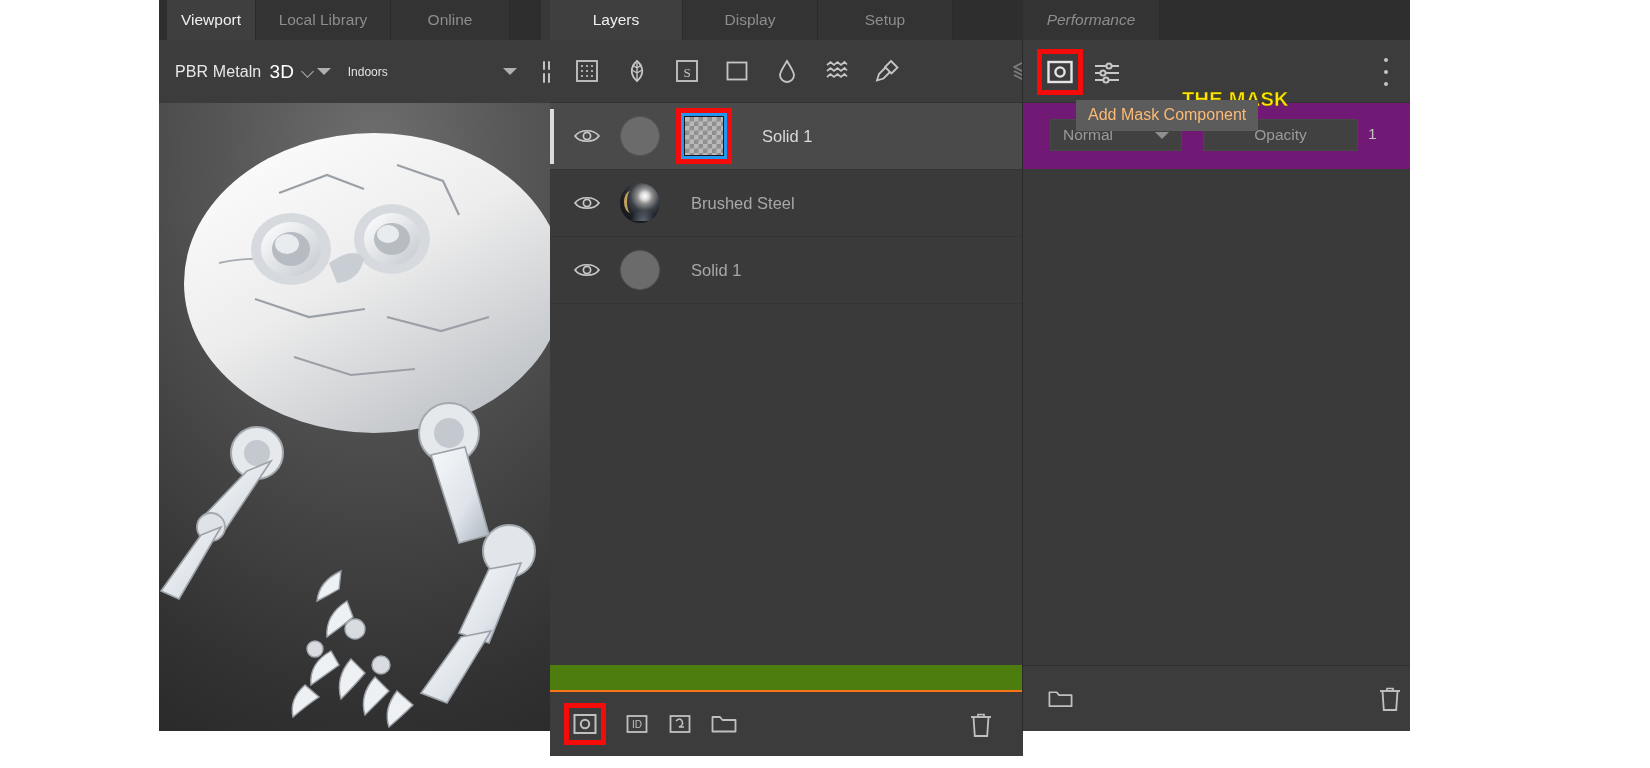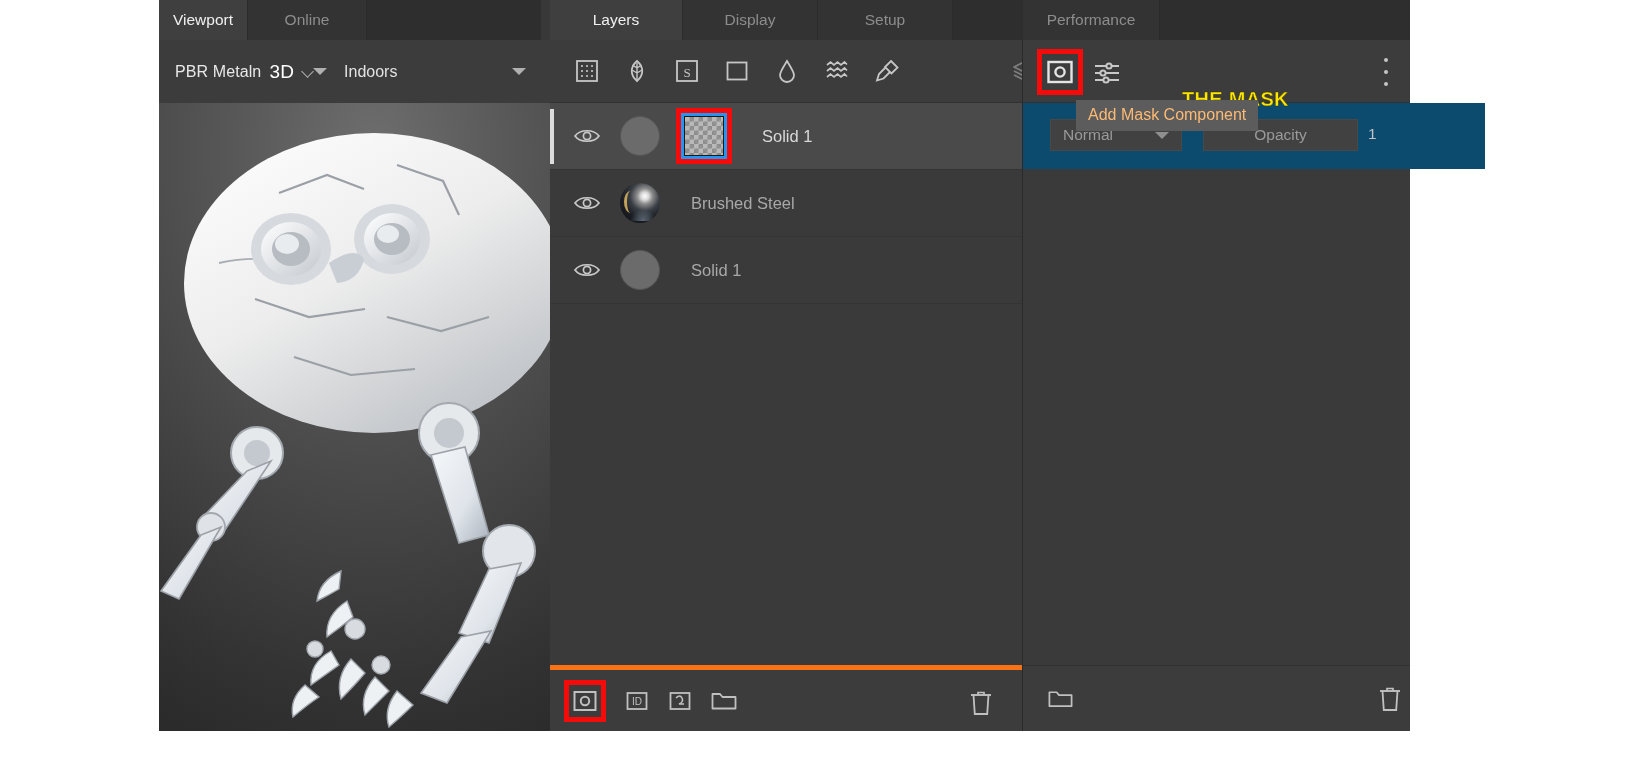--- a/index.html
+++ b/index.html
@@ -18,21 +18,21 @@
   
   .left-panel {
     position: absolute; left: 159px; top: 0;
     width: 391px; height: 731px;
     background: #383838;
   }
   .tabbar-left {
     position: absolute; left: 0; top: 0;
     width: 382px; height: 40px;
     background: #2e2e2e;
-    display: flex; align-items: stretch;
+    display: flex; align-items: stretch; padding-left: 8px;
   }
   .tab {
     display: flex; align-items: center; justify-content: center;
     font-size: 15.5px;
     color: #8d8d8d;
     background: #333333;
     border-right: 1px solid #2b2b2b;
     user-select: none;
     white-space: nowrap;
   }
@@ -76,21 +76,21 @@
   }
   .tri-down {
     width: 0; height: 0;
     border-left: 7px solid transparent;
     border-right: 7px solid transparent;
     border-top: 7px solid #b0b0b0;
   }
   .vp-tri1 { margin-left: 10px; }
   .vp-env {
     margin-left: 17px;
-    font-size: 16px; color: #e2e2e2;
+    font-size: 12px; color: #e2e2e2;
   }
   .vp-tri2 { margin-left: 115px; }
   .vp-grid-icon {
     margin-left: 26px;
     width: 22px; height: 22px;
     display: grid; grid-template-columns: 1fr 1fr; grid-template-rows: 1fr 1fr;
     gap: 3px;
   }
   .vp-grid-icon i { background: #c2c2c2; display: block; border-radius: 1px; }
 
@@ -223,24 +223,24 @@
     font-size: 20px;
     font-weight: bold;
     color: #ffe600;
     letter-spacing: .3px;
     -webkit-text-stroke: .4px #3a3a00;
     z-index: 40;
     white-space: nowrap;
   }
 
   .bottom-bar-mid {
-    position: absolute; left: 0; top: 665px;
+    position: absolute; left: 0; top: 690px;
     width: 473px; height: 66px;
     background: #3c3c3c;
-    border-top: 5px solid #f97316;
+    border-top: 2px solid #f97316;
     display: flex; align-items: center;
   }
   .bb-icon {
     width: 26px; height: 26px;
     color: #c0c0c0;
     position: relative;
   }
   .bb-red-wrap {
     margin-left: 14px;
     width: 42px; height: 42px;
@@ -253,21 +253,21 @@
     position: absolute; left: 1023px; top: 0;
     width: 387px; height: 731px;
     background: #3a3a3a;
   }
   .tabbar-right {
     position: absolute; left: 0; top: 0;
     width: 387px; height: 40px;
     background: #2e2e2e;
     display: flex;
   }
-  .tab-perf   { width: 137px; }
+  .tab-perf   { width: 137px; font-style: italic; }
   .tab-export { width: 127px; }
   .tab-filler { flex: 1; background: #2e2e2e; border-right: none; }
 
   .right-toolbar {
     position: absolute; left: 0; top: 40px;
     width: 387px; height: 63px;
     background: #3c3c3c;
     border-bottom: 1px solid #313131;
   }
   .mask-btn-red {
@@ -293,22 +293,22 @@
     background: #5c5c5c;
     color: #fdba74;
     font-size: 16px;
     padding: 6px 12px 7px 12px;
     white-space: nowrap;
     z-index: 60;
   }
 
   .blend-row {
     position: absolute; left: 0; top: 103px;
-    width: 462px; height: 66px;
-    background: #0c4a6e;
+    width: 387px; height: 66px;
+    background: #701a75;
   }
   .blend-select {
     position: absolute; left: 27px; top: 16px;
     width: 132px; height: 32px;
     background: #414141;
     border: 1px solid #484848;
     display: flex; align-items: center;
   }
   .blend-select span { margin-left: 12px; font-size: 15.5px; color: #9a9a9a; }
   .blend-chev {
@@ -355,20 +355,23 @@
 </head>
 <body>
 
 <div class="app">
 
   <div class="left-panel">
 
     <div class="tabbar-left">
       <div class="tab active tab-viewport">
         <span>Viewport</span>
+      </div>
+      <div class="tab tab-locallib">
+        <span>Local Library</span>
       </div>
       <div class="tab tab-online">
         <span>Online</span>
       </div>
     </div>
 
     <div class="vp-toolbar">
       <span class="vp-mat-name">PBR Metaln</span>
       <span class="vp-3d">3D</span>
       <span class="chev-thin"></span>

